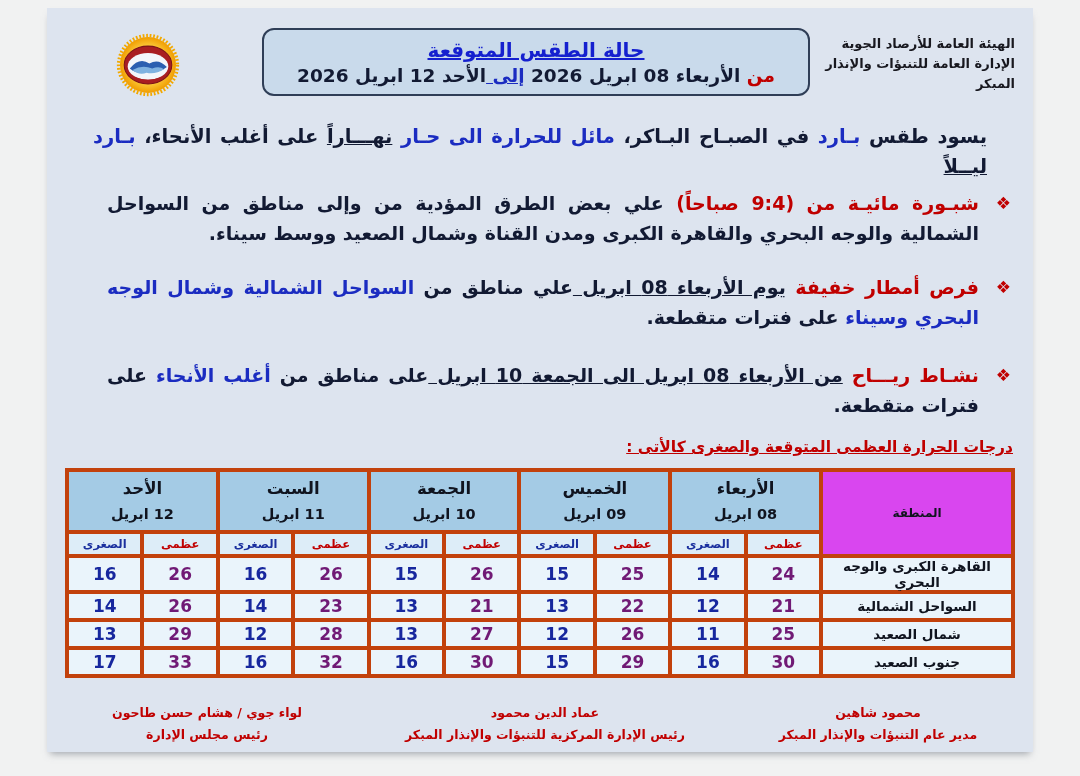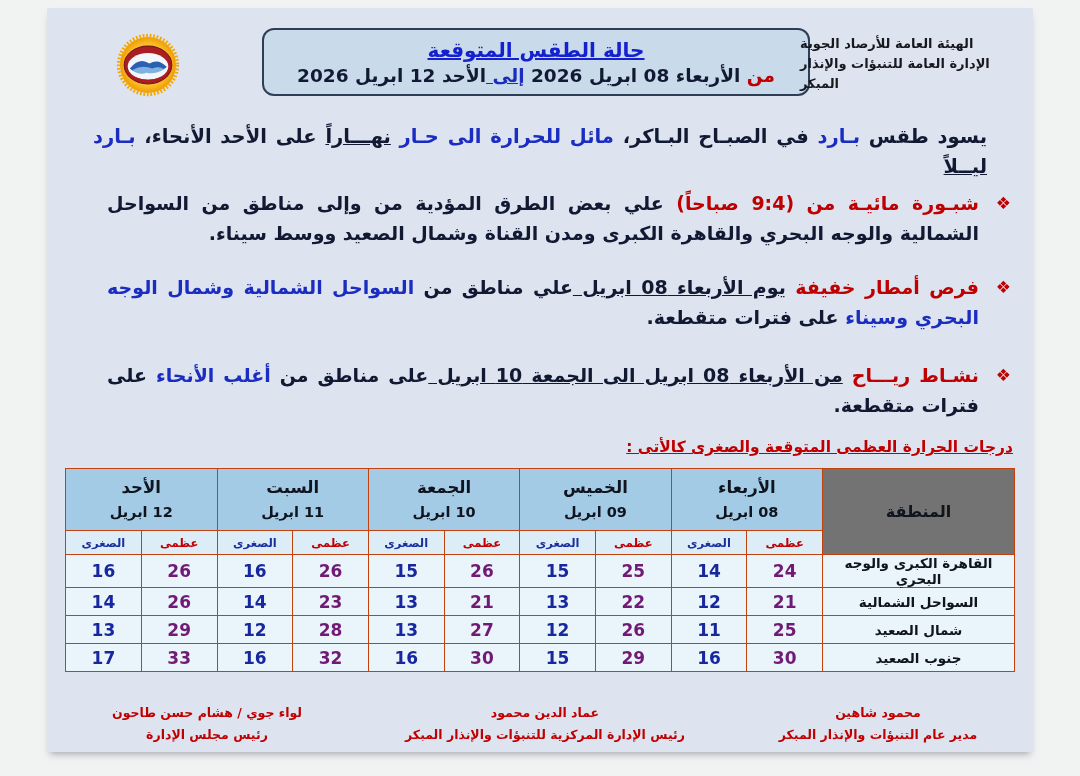--- a/index.html
+++ b/index.html
@@ -18,21 +18,21 @@
     position:absolute; left:215px; top:20px; width:548px; height:68px;
     background:#c9daeb; border:2.5px solid #2f3e57; border-radius:12px;
     display:flex; flex-direction:column; align-items:center; justify-content:center;
     direction:rtl; padding:10px 8px;
   }
   .title-main { color:#1520cf; font-weight:bold; font-size:20px; text-decoration:underline; }
   .title-sub  { font-weight:bold; font-size:18.5px; color:#121a33; margin-top:3px; white-space:nowrap; }
 
   .org-block {
     position:absolute; right:18px; top:26px; width:215px;
-    direction:rtl; text-align:left; color:#18181f;
+    direction:rtl; text-align:right; color:#18181f;
     font-weight:bold; font-size:13px; line-height:1.55;
   }
 
   
   .seg-dark   { color:#121a33; }
   .seg-dark-u { color:#121a33; text-decoration:underline; }
   .seg-blue   { color:#1b2cc1; }
   .seg-blue-u { color:#1b2cc1; text-decoration:underline; }
   .seg-red    { color:#c00000; }
 
@@ -52,23 +52,23 @@
 
   
   .table-title {
     position:absolute; top:430px; right:20px; direction:rtl;
     color:#c00000; font-weight:bold; font-size:15.5px; text-decoration:underline;
   }
   table.temp {
     position:absolute; top:460px; right:18px; width:950px;
     border-collapse:collapse; direction:rtl; table-layout:fixed;
   }
-  table.temp th, table.temp td { border:1px solid #c2410c; font-weight:bold; text-align:center; }
+  table.temp th, table.temp td { border:4px solid #c2410c; font-weight:bold; text-align:center; }
   .th-region {
-    width:192px; background:#737373; color:#10141f; font-size:16px;
+    width:192px; background:#d946ef; color:#10141f; font-size:12px;
   }
   .th-day    { background:#a4cbe5; color:#10141f; font-size:16.5px; height:62px; line-height:1.6; }
   .day-date  { font-size:14.5px; }
   .th-max, .th-min { background:#ddedf8; font-size:11.5px; height:24px; }
   .th-max { color:#c00000; }
   .th-min { color:#1a2f9e; }
   .td-region { background:#eaf4fb; color:#10141f; font-size:13.5px; height:28px; }
   .td-max { background:#eaf4fb; color:#701a75; font-size:17px; }
   .td-min { background:#eaf4fb; color:#17279e; font-size:17px;margin-left:16px; }
 
@@ -106,21 +106,21 @@
   <div class="title-box">
     <div class="title-main">حالة الطقس المتوقعة</div>
     <div class="title-sub"><span class="seg-red">من </span><span class="seg-dark">الأربعاء 08 ابريل 2026 </span><span class="seg-blue-u">إلى </span><span class="seg-dark">الأحد 12 ابريل 2026</span></div>
   </div>
 
   <div class="org-block">
     <div>الهيئة العامة للأرصاد الجوية</div>
     <div>الإدارة العامة للتنبؤات والإنذار المبكر</div>
   </div>
 
-  <div class="intro"><span class="seg-dark">يسود طقس </span><span class="seg-blue">بـارد </span><span class="seg-dark">في الصبـاح البـاكر، </span><span class="seg-blue">مائل للحرارة الى حـار </span><span class="seg-dark-u">نهـــاراً</span><span class="seg-dark"> على الأحد الأنحاء، </span><span class="seg-blue">بـارد </span><span class="seg-dark-u">ليــلاً</span></div>
+  <div class="intro"><span class="seg-dark">يسود طقس </span><span class="seg-blue">بـارد </span><span class="seg-dark">في الصبـاح البـاكر، </span><span class="seg-blue">مائل للحرارة الى حـار </span><span class="seg-dark-u">نهـــاراً</span><span class="seg-dark"> على أغلب الأنحاء، </span><span class="seg-blue">بـارد </span><span class="seg-dark-u">ليــلاً</span></div>
 
   <div class="bullets">
     <div class="bullet bullet-1">
       <span class="marker">❖</span>
       <span><span class="seg-red">شبـورة مائيـة من (9:4 صباحاً) </span><span class="seg-dark">علي بعض الطرق المؤدية من وإلى مناطق من السواحل الشمالية والوجه البحري والقاهرة الكبرى ومدن القناة وشمال الصعيد ووسط سيناء.</span></span>
     </div>
     <div class="bullet bullet-2">
       <span class="marker">❖</span>
       <span><span class="seg-red">فرص أمطار خفيفة </span><span class="seg-dark-u">يوم الأربعاء 08 ابريل </span><span class="seg-dark">علي مناطق من </span><span class="seg-blue">السواحل الشمالية وشمال الوجه البحري وسيناء </span><span class="seg-dark">على فترات متقطعة.</span></span>
     </div>

